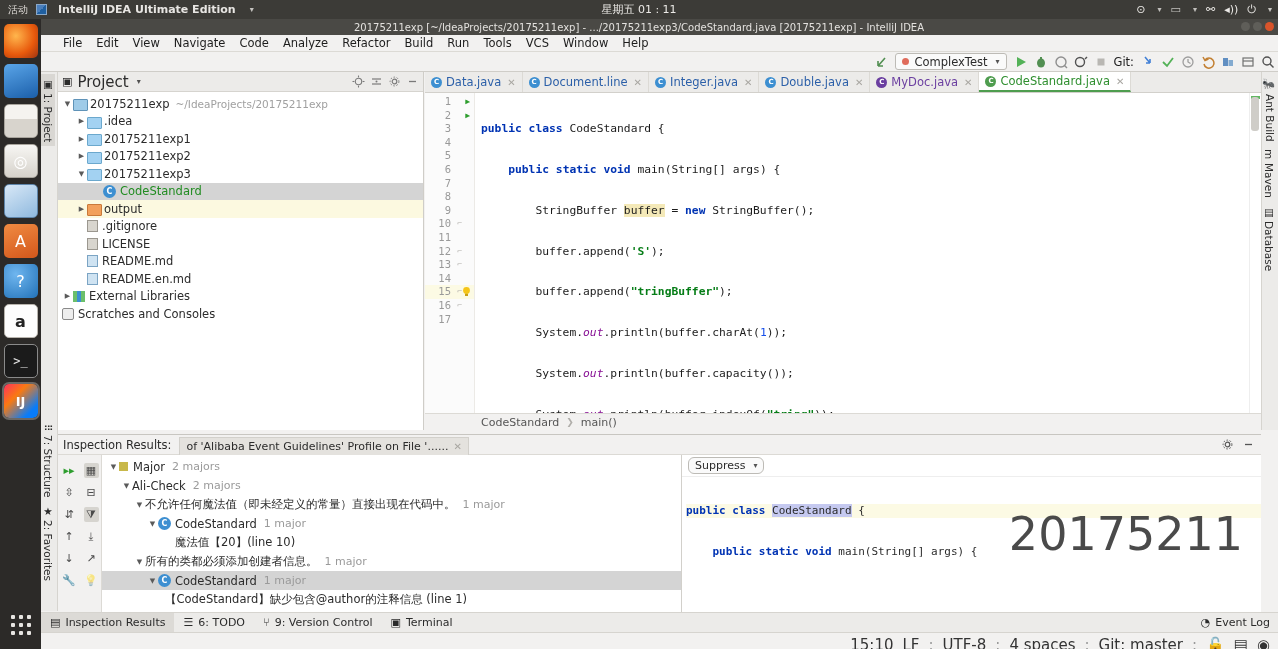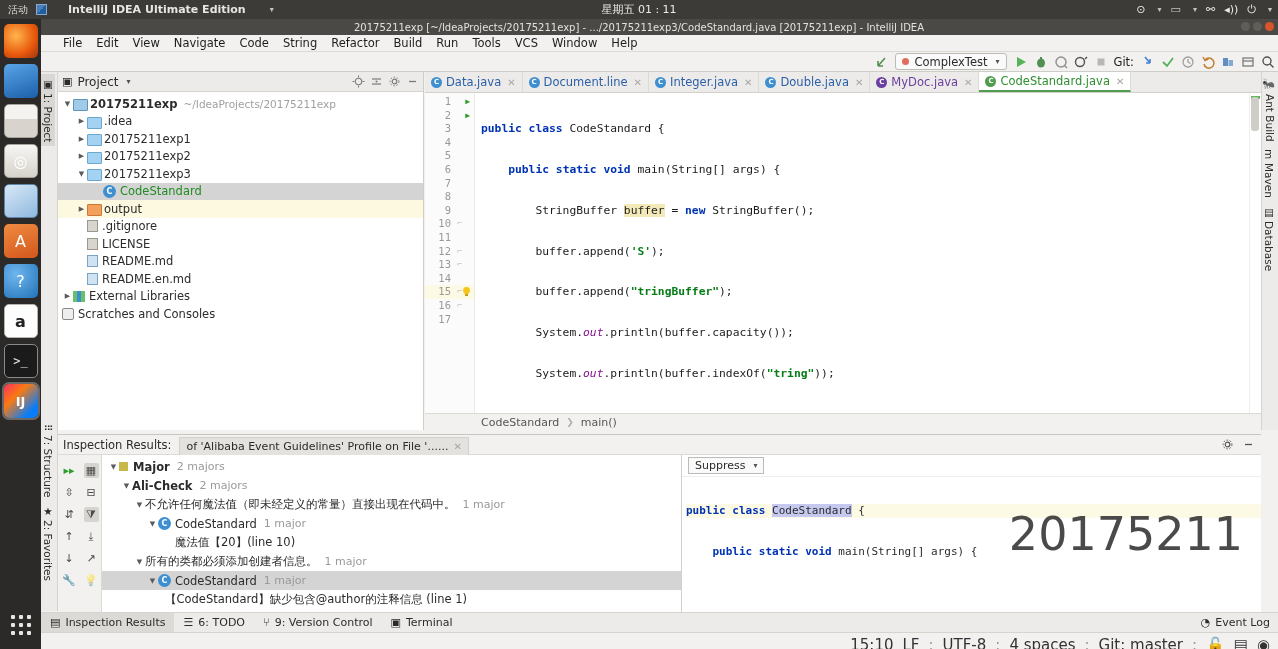--- a/index.html
+++ b/index.html
@@ -13,21 +13,21 @@
   }
   .root { position:relative; width:1278px; height:649px; }
 
   
   .gnome-bar {
     position:absolute; top:0; left:0; width:1278px; height:19px;
     background:#3c3b37; color:#e8e6e3; font-size:11px;
     display:flex; align-items:center;
   }
   .gnome-activities { padding:0 8px 0 8px; color:#dedad6; font-size:10px;text-align:center;}
-  .gnome-app { display:flex; align-items:center; gap:21px; font-weight:bold; font-size:11px;}
+  .gnome-app { display:flex; align-items:center; gap:11px; font-weight:bold; font-size:11px;}
   .gnome-appicon {
     width:11px;height:11px;background:linear-gradient(135deg,#4a7ebb 50%,#1f5fa0 50%);
     border:1px solid #8aa8c8; display:inline-block;
   }
   .gnome-caret { font-size:8px; opacity:.8; margin-left:3px;}
   .gnome-clock {
     position:absolute; left:0; right:0; text-align:center; font-size:11px;
     color:#eceae7; pointer-events:none;
   }
   .gnome-right { position:absolute; right:6px; display:flex; align-items:center; gap:9px; font-size:11px;}
@@ -115,42 +115,42 @@
 
   
   .project-panel {
     position:absolute; left:58px; top:72px; width:366px; height:358px;
     background:#fff; border-right:1px solid #cfcdc8;
   }
   .panel-head {
     height:20px; background:#ecebe9; border-bottom:1px solid #d6d4cf;
     display:flex; align-items:center; padding:0 4px; font-size:11px; gap:5px;
   }
-  .panel-head .title { font-size:12px;}
+  .panel-head .title { font-size:15px;}
   .panel-head .spacer { flex:1; }
   .panel-head .hicon { width:13px; height:13px; opacity:.75;}
   .tree { padding:3px 0 0 0; font-size:11.5px; }
   .row { height:17.5px; display:flex; align-items:center; white-space:nowrap; padding-left:4px;}
   .row.sel { background:#d4d4d4; }
   .row.hl { background:#fcf9e0; }
   .arrow { width:11px; text-align:center; font-size:7px; color:#5a5a5a;}
   .arrow.none { color:transparent; }
   .folder { width:13px;height:11px;margin-right:4px;position:relative;display:inline-block;}
   .folder:before{content:"";position:absolute;left:0;top:1px;width:13px;height:10px;background:#a3d2f2;border:1px solid #6ba8cd;border-radius:1px;}
   .folder.orange:before{background:#f2a05c;border-color:#c9793a;}
   .folder.mod:before{background:#9fcbe8;border-color:#5f93b8;}
   .jclass{width:13px;height:13px;margin-right:4px;border-radius:50%;
     background:#3d8fd1;color:#fff;font-size:8px;display:inline-flex;align-items:center;justify-content:center;font-weight:bold;}
   .fileicon{width:11px;height:12px;margin-right:4px;background:#d8d5ce;border:1px solid #9b978f;display:inline-block;}
   .fileicon.md{background:#cfe3f2;border-color:#7ba4c4;}
   .libicon{width:12px;height:11px;margin-right:4px;background:linear-gradient(90deg,#6bbf6b 33%,#3d8fd1 33% 66%,#6bbf6b 66%);display:inline-block;}
   .scratch{width:12px;height:12px;margin-right:4px;border:1px solid #8a8a8a;border-radius:2px;display:inline-block;position:relative;background:#eee;}
   .path-note { color:#a0a0a0; margin-left:6px; font-size:10.5px;}
   .green-txt { color:#218c21; }
-  .bold { font-weight:bold; }
+  .bold { font-weight:normal; }
 
   
   .editor-wrap {
     position:absolute; left:425px; top:72px; width:836px; height:358px;
     background:#fff; display:flex; flex-direction:column;
   }
   .tabbar { height:21px; background:#ecebe9; border-bottom:1px solid #d2d0cb; display:flex; align-items:stretch;}
   .etab {
     display:flex; align-items:center; gap:4px; padding:0 6px; font-size:11.5px;
     border-right:1px solid #dcdad5; color:#2b5fa8; position:relative;
@@ -220,21 +220,21 @@
     flex:1; background:#fff; font-size:11.5px; overflow:hidden; padding-top:2px;
     border-right:1px solid #d2d0cb; max-width:625px;
   }
   .irow { height:19px; display:flex; align-items:center; white-space:nowrap; }
   .irow.sel { background:#d4d4d4; }
   .icount { color:#9a9a9a; margin-left:7px; font-size:11px;}
   .sqr { width:9px;height:9px;background:#c8b84a;display:inline-block;margin-right:5px;}
   .insp-right { flex:1; background:#fff; position:relative; overflow:hidden;}
   .suppress-bar { height:22px; display:flex; align-items:center; padding-left:6px; border-bottom:1px solid #eee;}
   .suppress-btn {
-    border:1px solid #bdbbb6; background:#fafafa; border-radius:0; height:17px;
+    border:1px solid #bdbbb6; background:#fafafa; border-radius:6px; height:17px;
     display:inline-flex; align-items:center; gap:5px; padding:0 6px; font-size:11px;
   }
   .prev-code {
     font-family:"DejaVu Sans Mono","Liberation Mono",monospace; font-size:11px; line-height:13.5px;
     white-space:pre; padding-left:4px;
   }
   .prev-hl { background:#fcfae4; display:block; }
   .selid { background:#c5c9f0; }
   .squiggle { height:5px; width:100%;
     background-image: repeating-linear-gradient(135deg,#b9b7b2 0 1.5px,transparent 1.5px 3px);
@@ -296,21 +296,21 @@
       <i class="close"></i>
     </span>
   </div>
 
   <div class="menubar">
     <div class="mi">File</div>
     <div class="mi">Edit</div>
     <div class="mi">View</div>
     <div class="mi">Navigate</div>
     <div class="mi">Code</div>
-    <div class="mi">String</div>
+    <div class="mi">Analyze</div>
     <div class="mi">Refactor</div>
     <div class="mi">Build</div>
     <div class="mi">Run</div>
     <div class="mi">Tools</div>
     <div class="mi">VCS</div>
     <div class="mi">Window</div>
     <div class="mi">Help</div>
   </div>
 
   <div class="toolbar">
@@ -623,20 +623,21 @@
         <div class="gln"><span class="gfold">⌐</span><span>16</span></div>
         <div class="gln"><span>17</span></div>
       </div>
 
       <div class="code">
         <div class="cl"><span class="kw">public class</span> CodeStandard {</div>
         <div class="cl">    <span class="kw">public static void</span> main(String[] args) {</div>
         <div class="cl">        StringBuffer <span class="hlid">buffer</span> = <span class="kw">new</span> StringBuffer();</div>
         <div class="cl">        buffer.append(<span class="str">'S'</span>);</div>
         <div class="cl">        buffer.append(<span class="str">"tringBuffer"</span>);</div>
+        <div class="cl">        System.<span class="fld">out</span>.println(buffer.charAt(<span class="num">1</span>));</div>
         <div class="cl">        System.<span class="fld">out</span>.println(buffer.capacity());</div>
         <div class="cl">        System.<span class="fld">out</span>.println(buffer.indexOf(<span class="str">"tring"</span>));</div>
         
         
         
         
         
         
         
         

